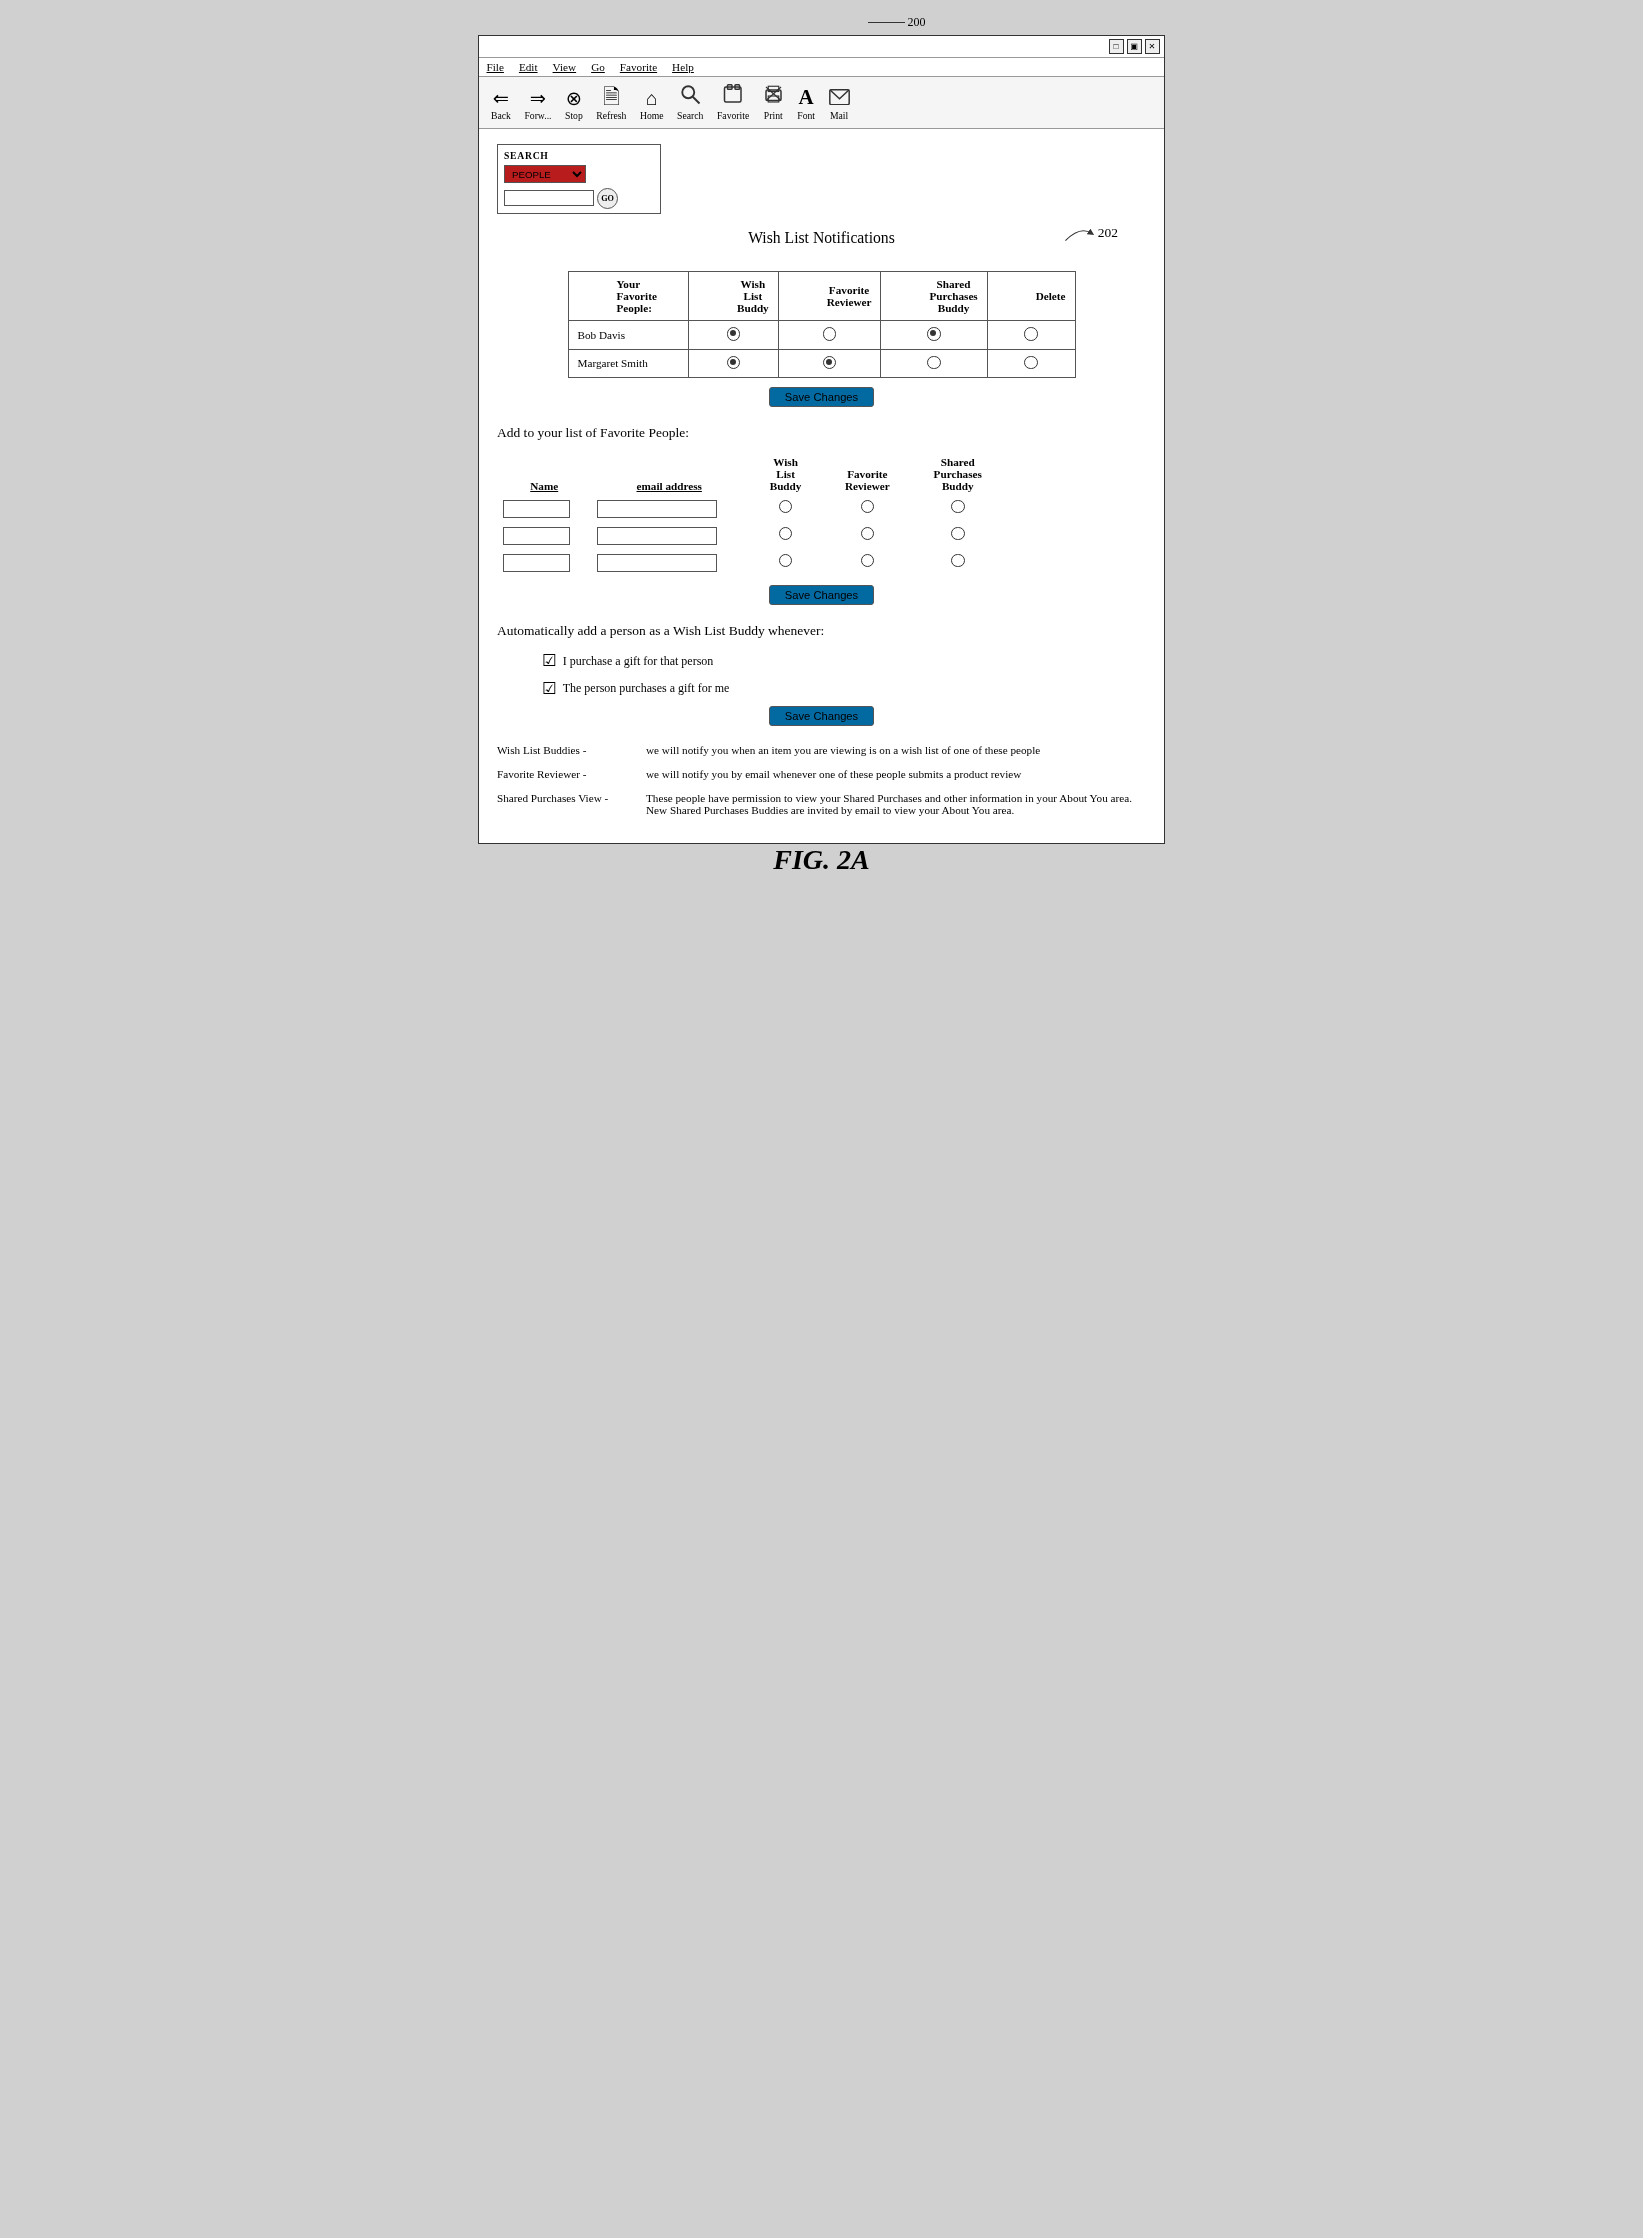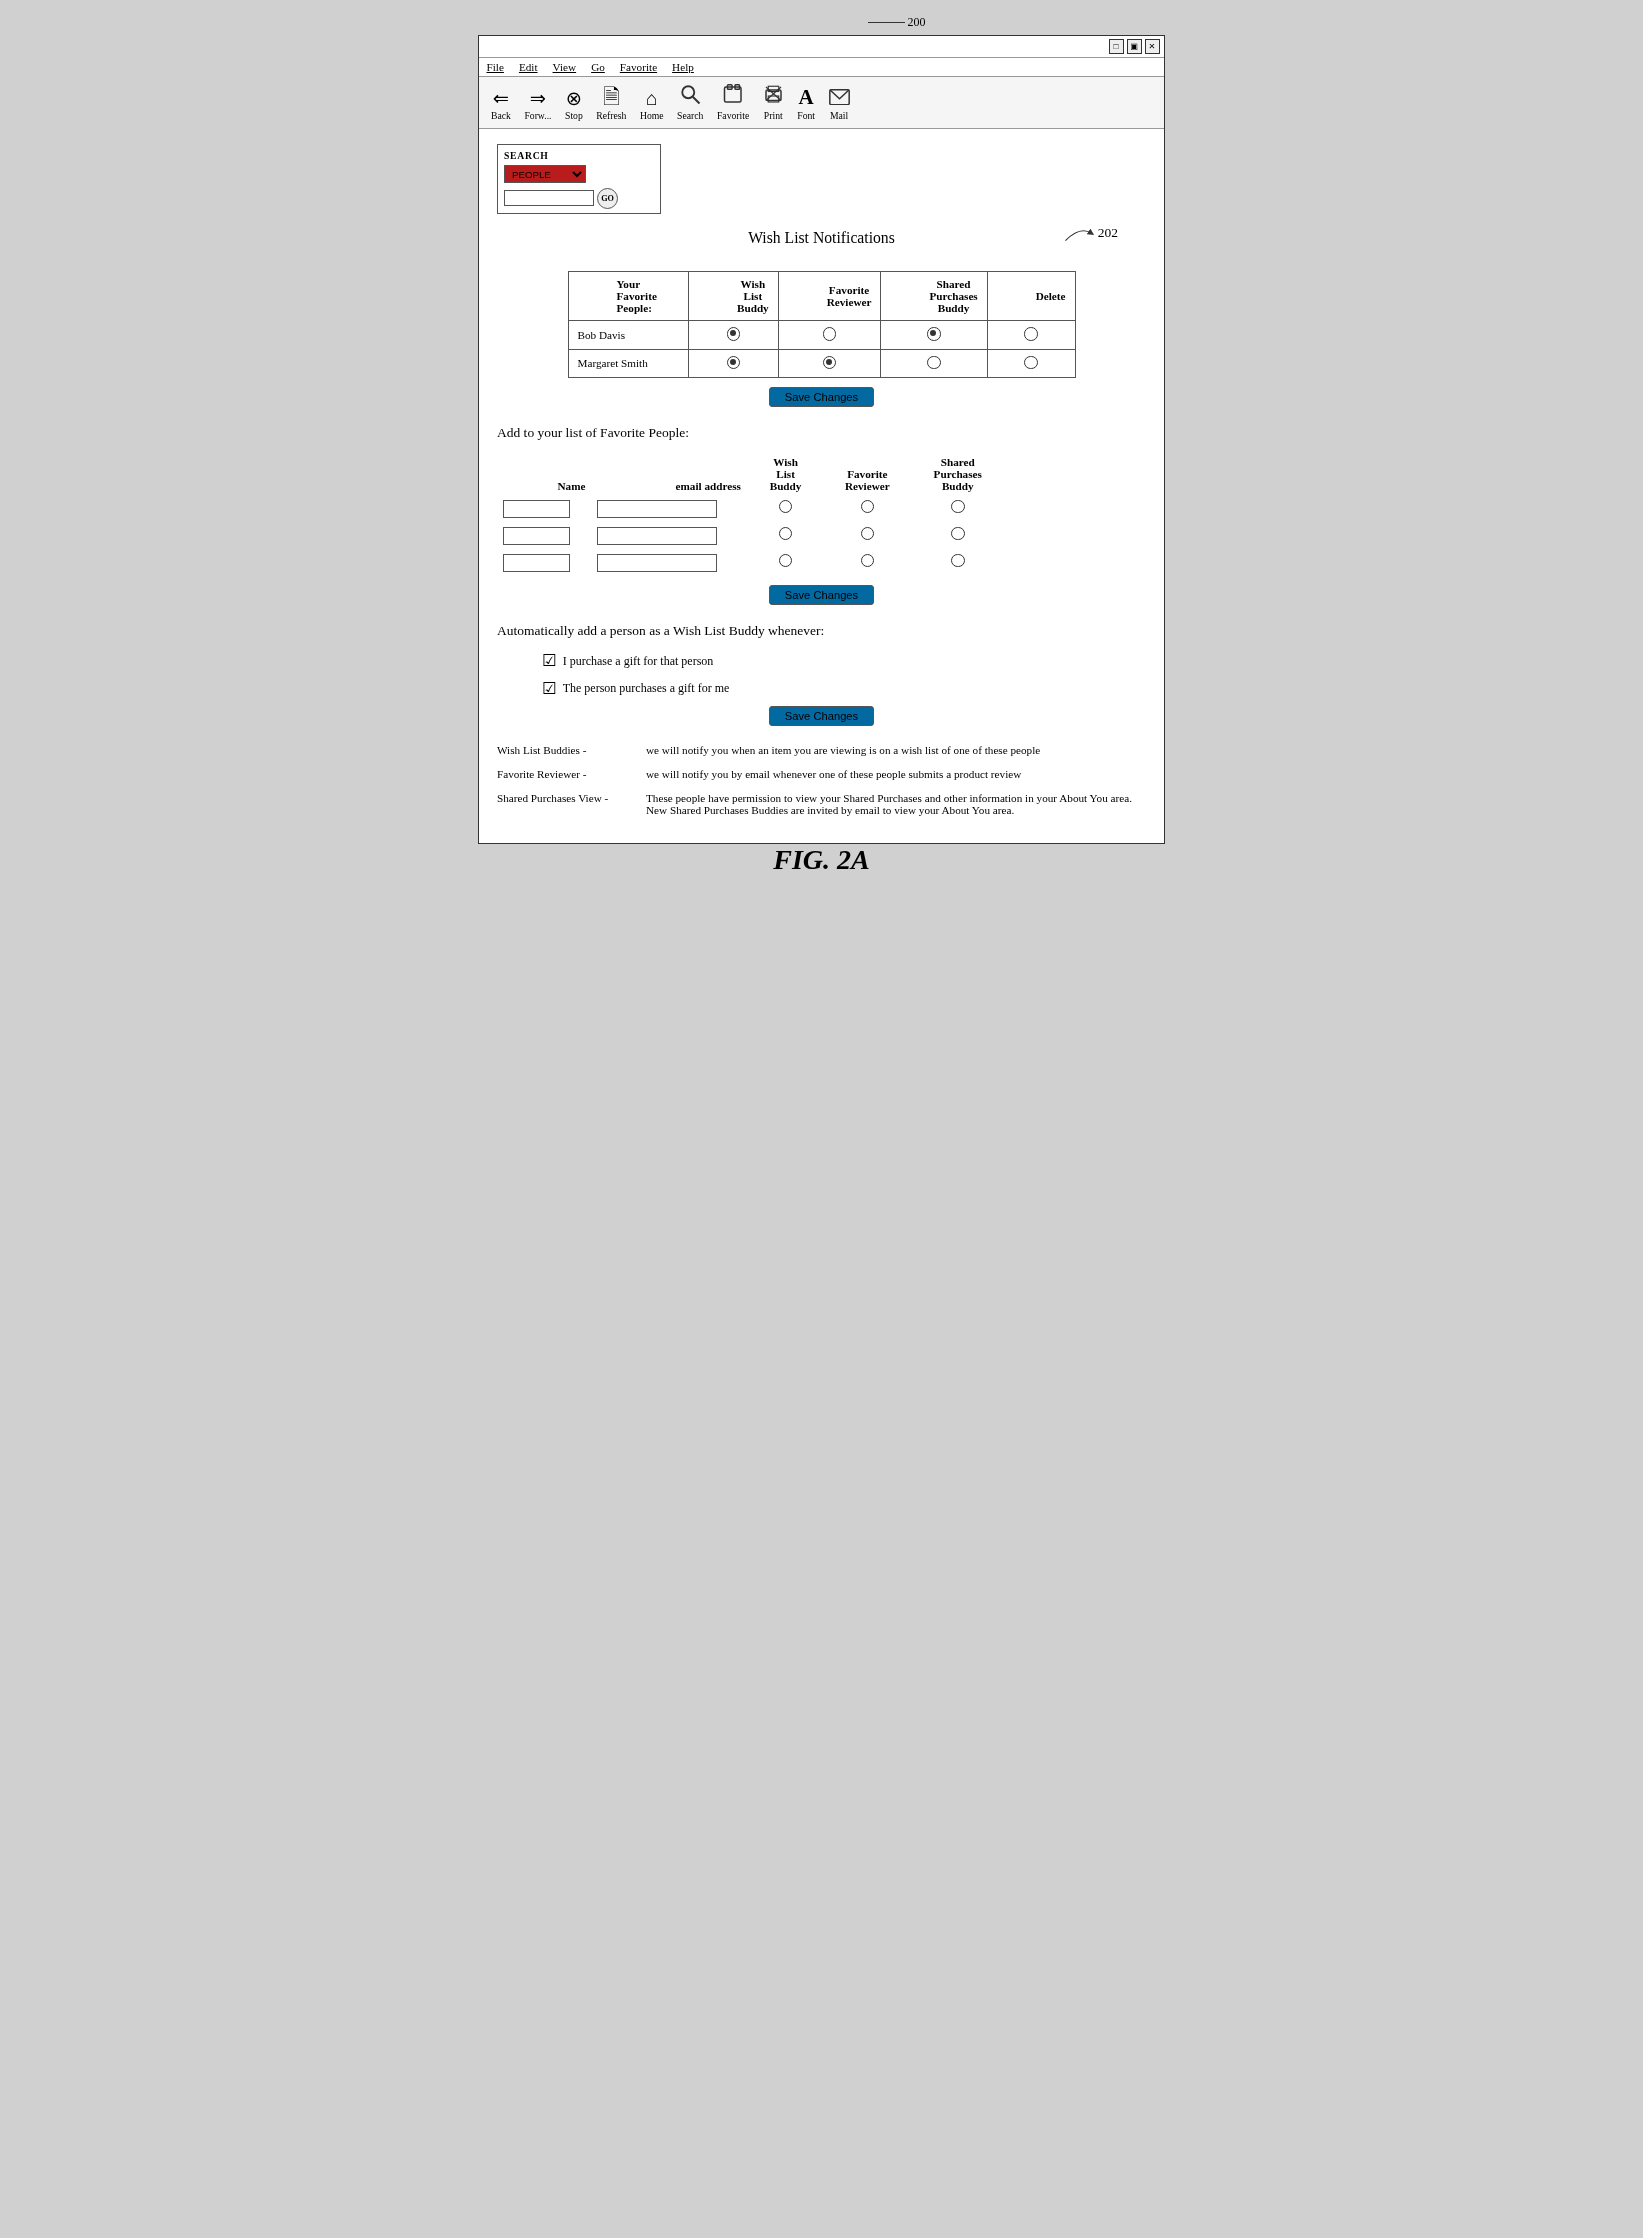--- a/index.html
+++ b/index.html
@@ -201,21 +201,22 @@
       margin-bottom: 9px;
     }
     .add-table th {
       font-size: 11.2px;
       font-weight: bold;
       text-align: center;
       padding: 3px 6px;
       vertical-align: bottom;
     }
     .add-table th.left-col {
-      text-align: right;
+      text-align: center;
+      text-decoration: underline;
     }
     .add-table td {
       padding: 4.5px 6px;
       text-align: center;
       vertical-align: middle;
     }
     .add-table td.left-col {
       text-align: left;
     }
     .input-field {

